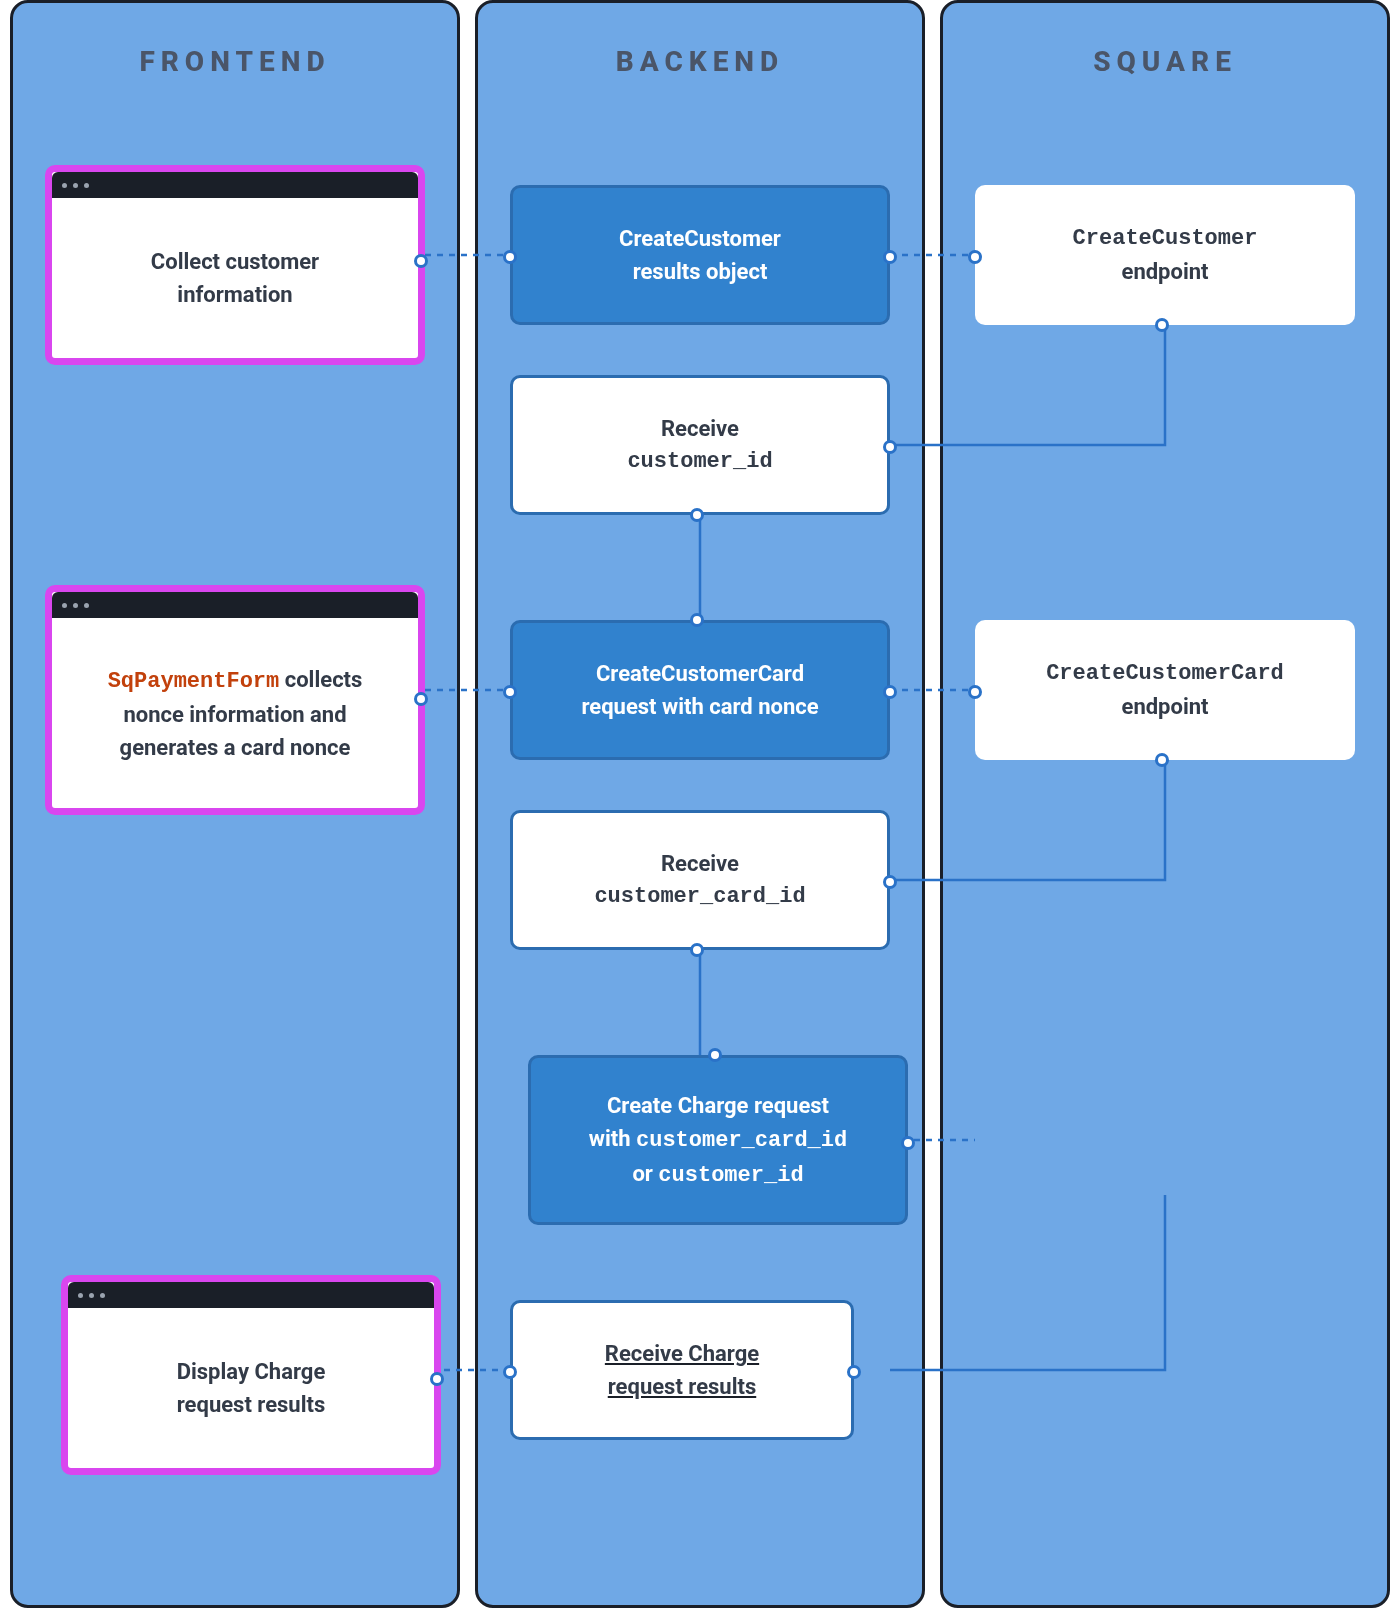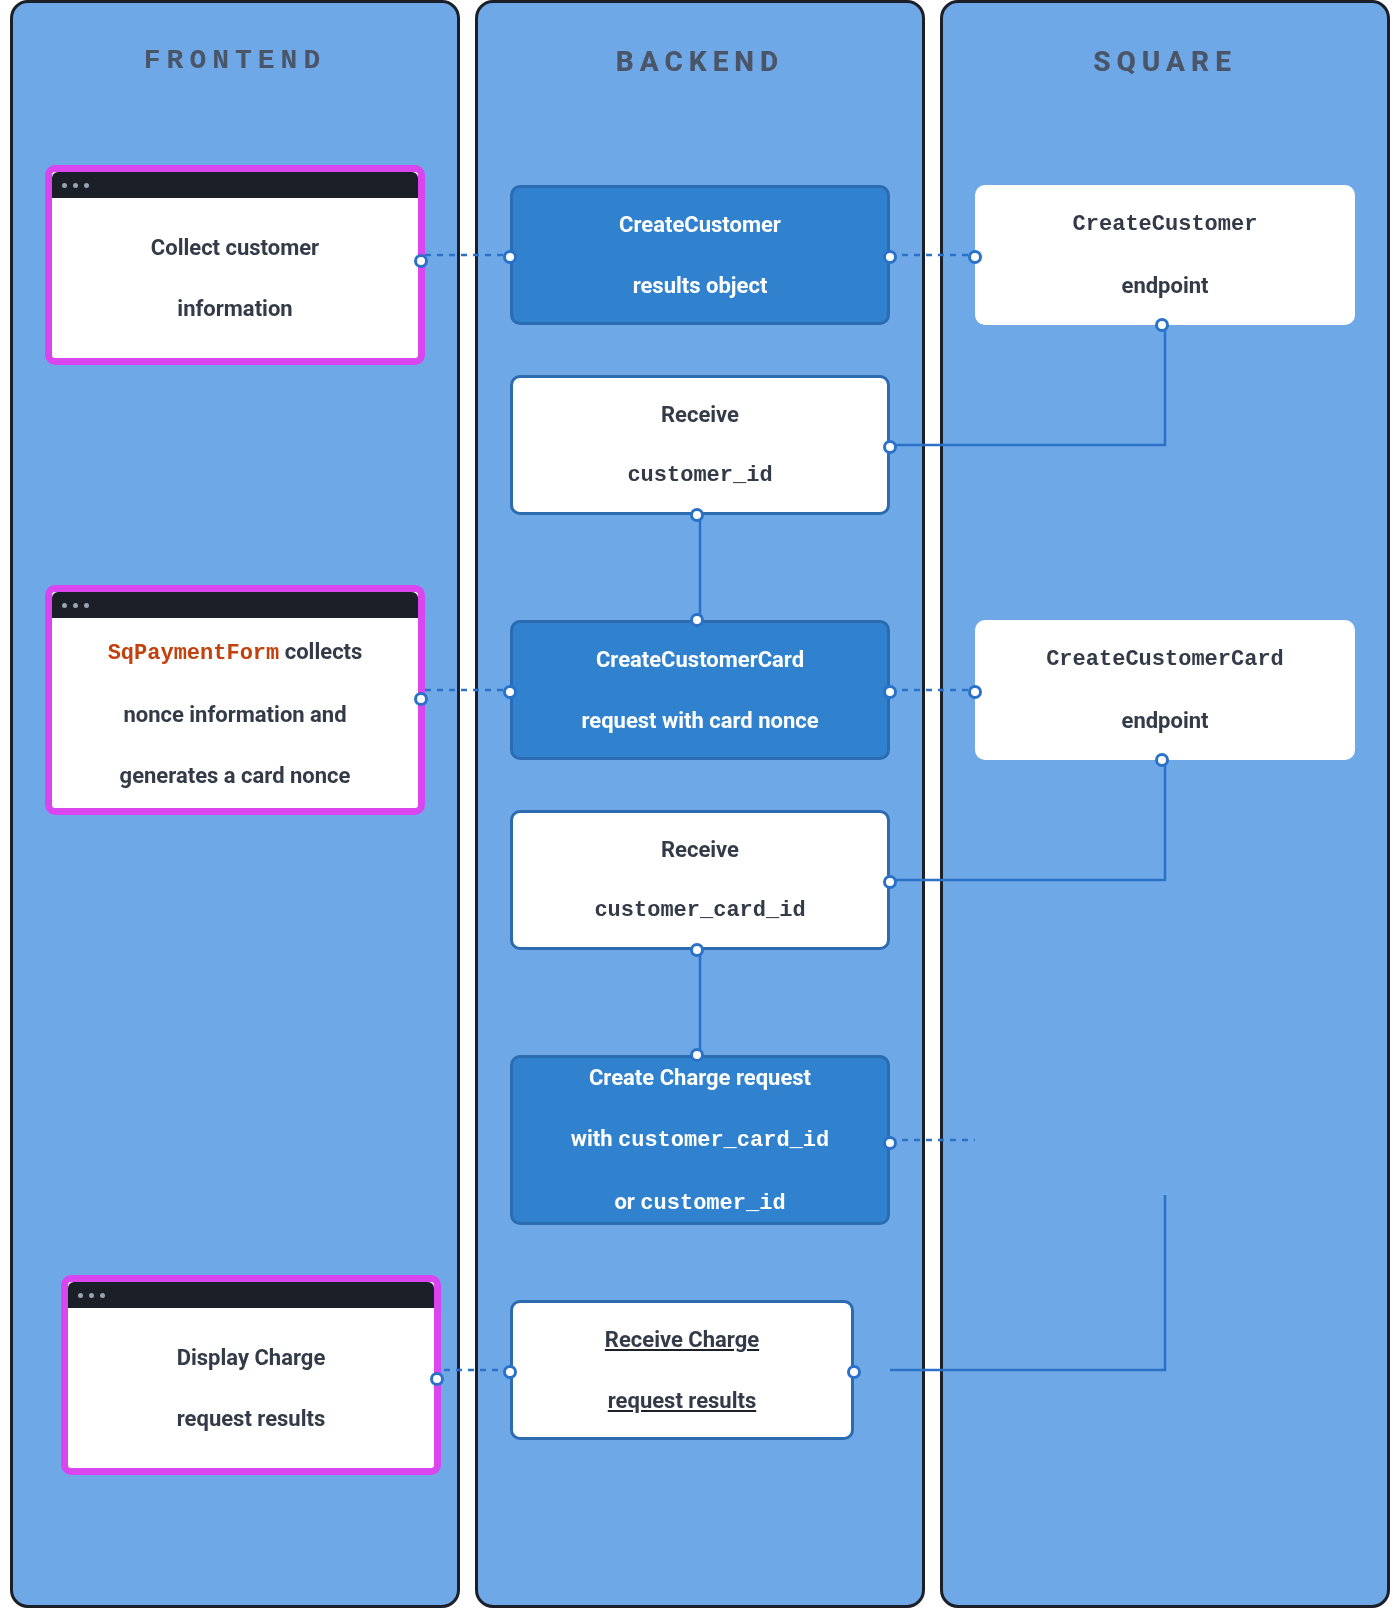--- a/index.html
+++ b/index.html
@@ -13,21 +13,21 @@
     height: 1608px;
   }
   .col {
     position: absolute;
     top: 0;
     height: 1608px;
     background: #6fa8e6;
     border: 3px solid #1a1f28;
     border-radius: 18px;
   }
-  .col-frontend { left: 10px;  width: 450px; font-family: Liberation Mono, monospace; }
+  .col-frontend { left: 10px;  width: 450px; }
   .col-backend  { left: 475px; width: 450px; }
   .col-square   { left: 940px; width: 450px; }
 
   .col-title {
     position: absolute;
     top: 42px;
     left: 0; right: 0;
     text-align: center;
     font-size: 28px;
     font-weight: 800;
@@ -40,21 +40,20 @@
     position: absolute;
     border-radius: 10px;
     background: #fff;
     border: 3px solid #2b6cb0;
     text-align: center;
     display: flex;
     flex-direction: column;
     align-items: center;
     justify-content: center;
     padding: 0 8px;
-    gap: 28px;
   }
   .node.frontend {
     border: 7px solid #d946ef;
     border-radius: 10px;
     padding-top: 26px;
     align-items: center;
   }
   .node.backend-blue {
     background: #3182ce;
     border-color: #2b6cb0;
@@ -138,21 +137,21 @@
 
   
   #fe1 { left: 45px;  top: 165px; width: 380px; height: 200px; }
   #fe2 { left: 45px;  top: 585px; width: 380px; height: 230px; }
   #fe3 { left: 61px;  top:1275px; width: 380px; height: 200px; }
 
   #be1 { left: 510px; top: 185px; width: 380px; height: 140px; }
   #be2 { left: 510px; top: 375px; width: 380px; height: 140px; }
   #be3 { left: 510px; top: 620px; width: 380px; height: 140px; }
   #be4 { left: 510px; top: 810px; width: 380px; height: 140px; }
-  #be5 { left: 510px; top:1055px; width: 380px; height: 170px; justify-content: center; }
+  #be5 { left: 528px; top:1055px; width: 380px; height: 170px; justify-content: center; }
   #be6 { left: 510px; top:1300px; width: 344px; height: 140px; text-decoration: underline; }
 
   #sq1 { left: 975px; top: 185px; width: 380px; height: 140px; }
   #sq2 { left: 975px; top: 620px; width: 380px; height: 140px; }
   #sq3 { left: 975px; top:1085px; width: 380px; height: 110px; }
 
 </style>
 </head>
 <body>
 

